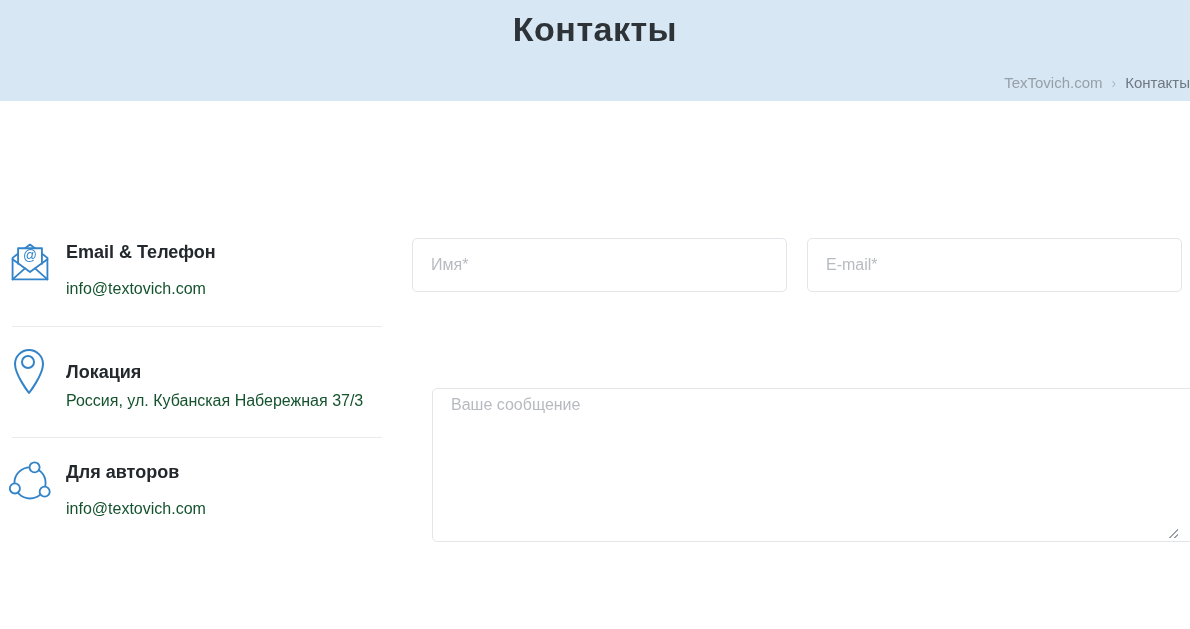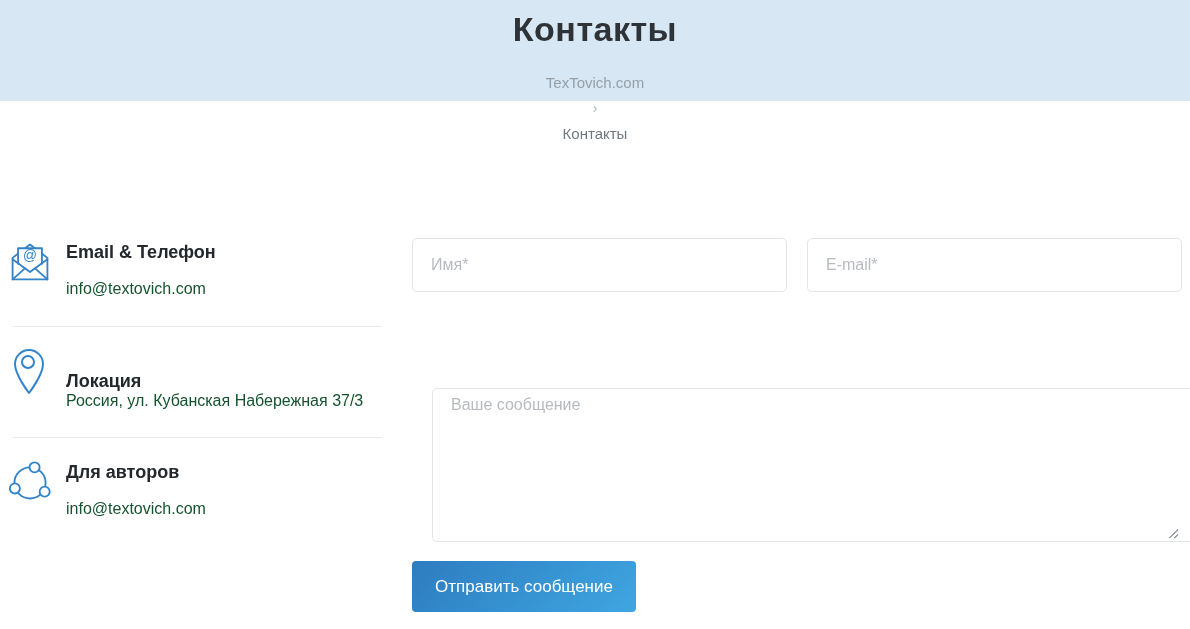--- a/index.html
+++ b/index.html
@@ -29,21 +29,20 @@
     letter-spacing: 0.5px;
   }
   .breadcrumb {
     position: absolute;
     top: 74px; left: 0; width: 100%;
     display: flex;
     justify-content: flex-end;
     align-items: center;
     gap: 9px;
     font-size: 15px;
-    flex-direction: column;
   }
   .breadcrumb .bc-home { color: #95a0a9; text-decoration: none; cursor: pointer; }
   .breadcrumb .bc-sep  { color: #aab8c2; font-size: 14px; }
   .breadcrumb .bc-cur  { color: #6e7882; }
 
   
   .info-item { position: absolute; left: 0; width: 382px; }
   .info-icon { position: absolute; left: 8px; top: 0; }
   .info-title {
     position: absolute; left: 66px; top: 4px;
@@ -125,21 +124,21 @@
   </div>
   <div class="divider" style="top:326px;"></div>
 
   <div class="info-item" style="top:348px;">
     <span class="info-icon" style="left:13px; top:0;">
       <svg class="icon-svg" width="32" height="48" viewBox="0 0 32 48" fill="none" stroke="#3383c9" stroke-width="2" stroke-linejoin="round" stroke-linecap="round">
         <path d="M16 2 C8.3 2 2 8.3 2 16 C2 27 16 45 16 45 C16 45 30 27 30 16 C30 8.3 23.7 2 16 2 Z"></path>
         <circle cx="15" cy="14" r="6"></circle>
       </svg>
     </span>
-    <div class="info-title" style="top:23px;">Локация</div>
+    <div class="info-title" style="top:14px;">Локация</div>
     <div class="info-text" style="top:44px;">Россия, ул. Кубанская Набережная 37/3</div>
   </div>
   <div class="divider" style="top:437px;"></div>
 
   <div class="info-item" style="top:458px;">
     <span class="info-icon" style="top:2px;">
       <svg class="icon-svg" width="44" height="44" viewBox="0 0 48 48" fill="none" stroke="#3383c9" stroke-width="2">
         <circle cx="24" cy="25" r="17"></circle>
         <circle cx="29" cy="8" r="5.5" fill="#ffffff"></circle>
         <circle cx="7.5" cy="31" r="5.5" fill="#ffffff"></circle>
@@ -148,15 +147,14 @@
     </span>
     <div class="info-title">Для авторов</div>
     <div class="info-text">info@textovich.com</div>
   </div>
 
   <input class="field" style="left: 412px; top: 238px; width: 375px;" placeholder="Имя*">
   <input class="field" style="left: 807px; top: 238px; width: 375px;" placeholder="E-mail*">
   <textarea class="field" style="left: 412px; top: 388px; width: 770px; height: 154px;" placeholder="Ваше сообщение"></textarea>
   <div class="resize-grip" style="left:1167px; top:527px;"></div>
 
-  <button class="submit-btn">Отправить сообщение</button>
 
 </div>
 
 </body></html>

